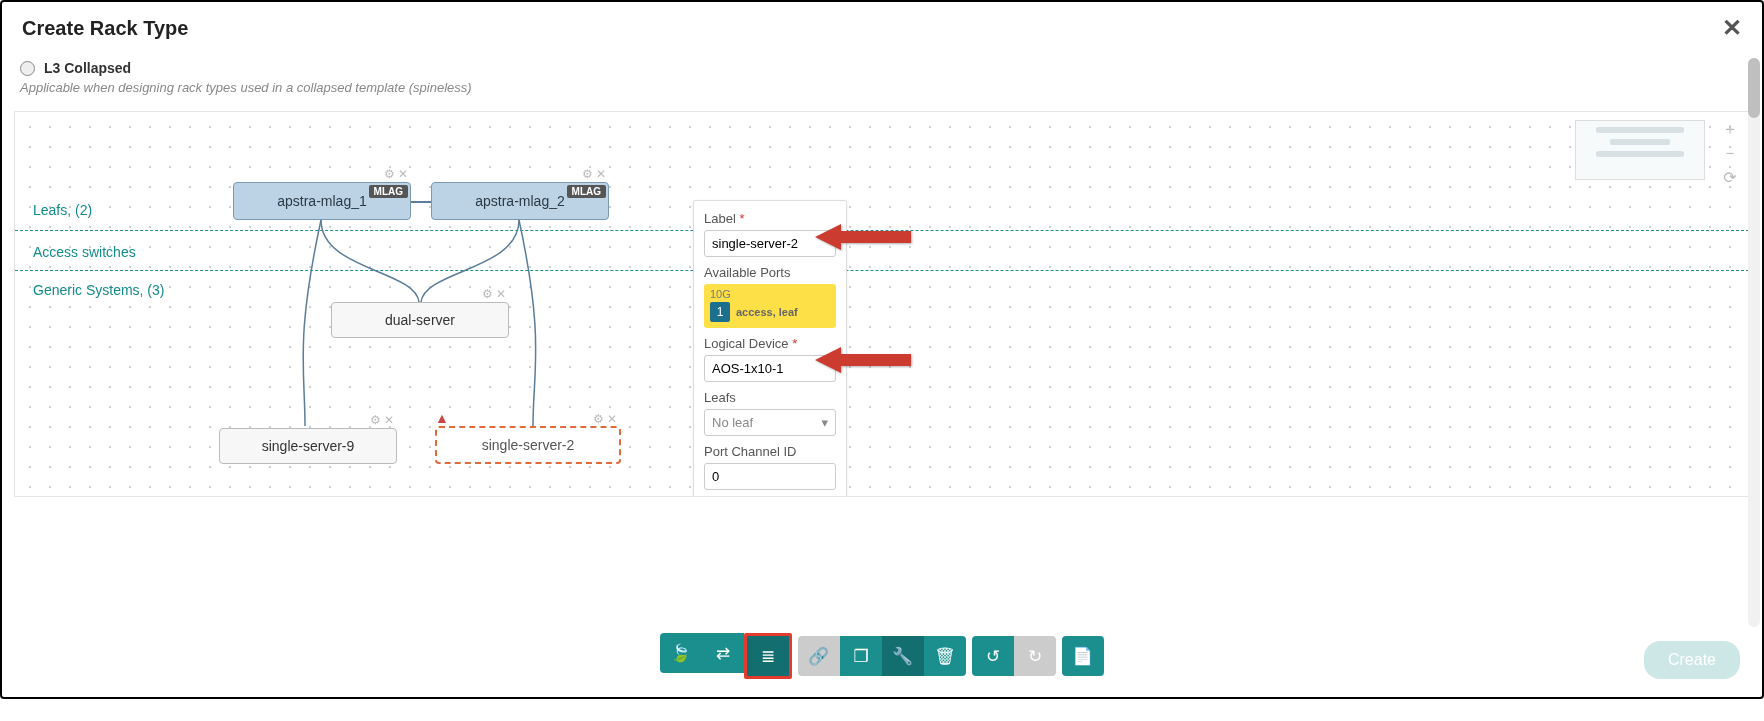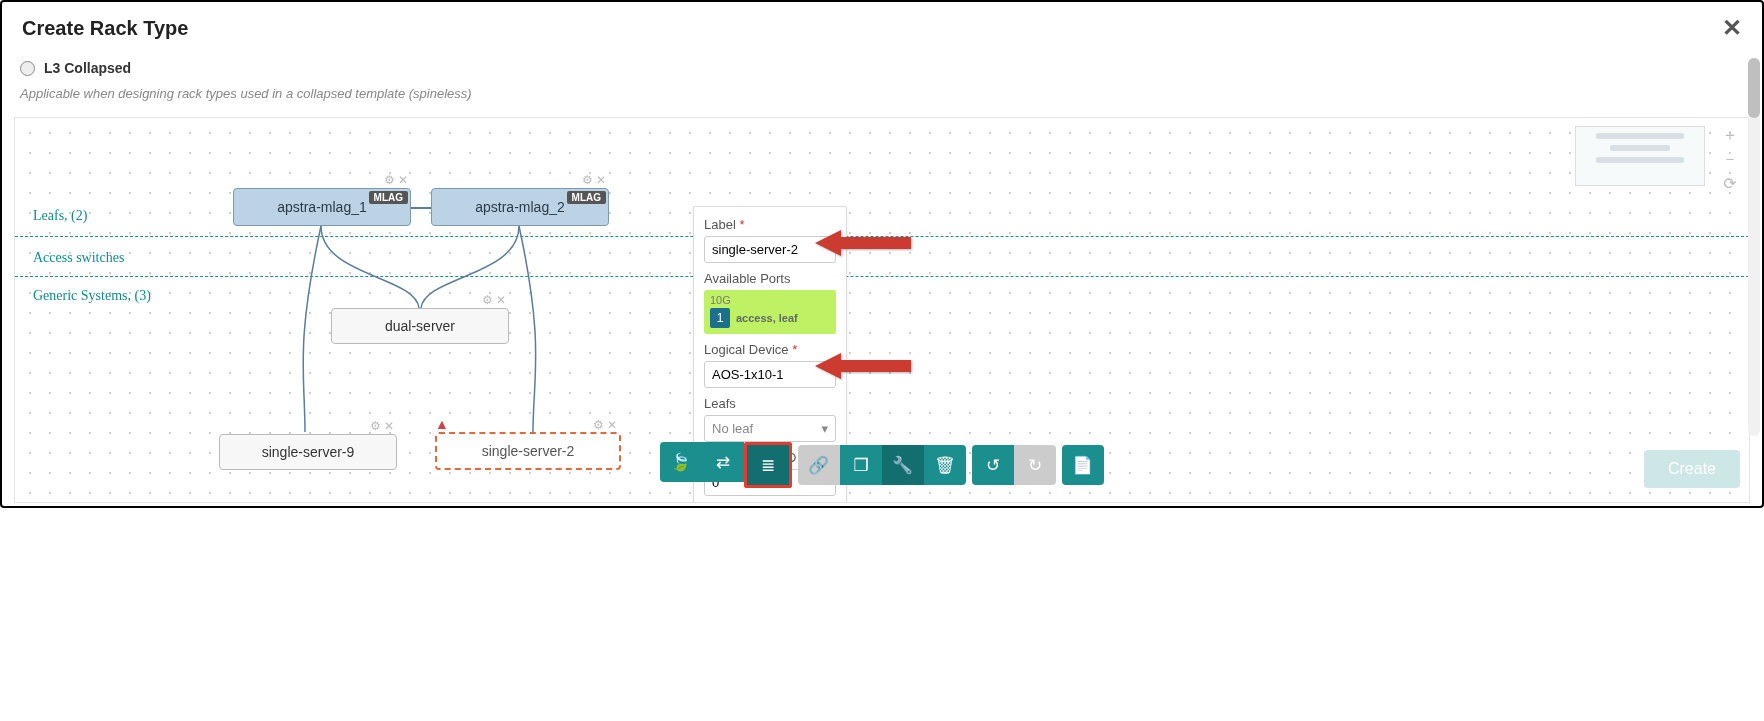--- a/index.html
+++ b/index.html
@@ -1,20 +1,20 @@
 <!DOCTYPE html>
 <html><head>
 <meta charset="utf-8">
 <style>
   * { box-sizing: border-box; }
   html, body { margin: 0; padding: 0; font-family: -apple-system, BlinkMacSystemFont, "Segoe UI", Arial, sans-serif; font-size: 14px; color: #333; }
   .modal {
     position: relative;
     width: 1764px;
-    height: 508px;
+    height: 699px;
     background: #fff;
     border: 2px solid #000;
     border-radius: 4px;
     overflow: hidden;
   }
   .header {
     padding: 12px 20px 10px 20px;
     display: flex;
     justify-content: space-between;
     align-items: center;
@@ -33,21 +33,21 @@
   .desc-input {
     width: 100%; height: 36px; border: 1px solid #ccc; border-radius: 4px;
     padding: 0 8px; background: #fff;
   }
   .right-col { flex: 1; padding-top: 8px; }
   .radio-row { display: flex; align-items: center; gap: 9px; }
   .radio-circ {
     width: 15px; height: 15px; border-radius: 50%; border: 1px solid #888; background: #eee;
   }
   .radio-label { font-weight: 600; color: #333; }
-  .radio-hint { font-style: italic; color: #888; font-size: 13px; margin-top: 10px; margin-left: 0; }
+  .radio-hint { font-style: italic; color: #888; font-size: 13px; margin-top: 4px; margin-left: 0; }
   .warning {
     margin-top: 22px;
     background: #fbeee6;
     color: #5a3a26;
     padding: 14px 18px;
     border-radius: 2px;
     font-size: 15px;
   }
 
   .canvas-wrap {
@@ -59,21 +59,21 @@
     background-size: 20px 20px;
     background-position: 5px 5px;
     overflow: hidden;
   }
   .dashed-line {
     position: absolute; left: 0; right: 0; height: 0;
     border-top: 1.5px dashed #1b8e8e;
   }
   .row-label {
     position: absolute; left: 18px;
-    color: #148a8a; font-size: 14px; font-weight: 500; font-family: Liberation Serif, serif;
+    color: #148a8a; font-size: 14px; font-weight: 500;
   }
   .node {
     position: absolute;
     border-radius: 4px;
     display: flex; align-items: center; justify-content: center;
     font-size: 14px;
     border: 1px solid #7a9ab3;
   }
   .leaf-node {
     width: 178px; height: 38px;
@@ -125,21 +125,21 @@
     font-size: 13px;
   }
   .panel label { display:block; color:#555; margin-bottom: 4px; }
   .req { color:#c33; }
   .panel input[type=text], .panel .select, .panel input[type=number] {
     width:100%; border:1px solid #ccc; border-radius:3px;
     padding: 5px 7px; font-size:13px; background:#fff;
     margin-bottom: 8px;
   }
   .ports-box {
-    background:#bef264; border-radius:3px; padding: 4px 6px 6px; margin-bottom:8px;
+    background:#fde047; border-radius:3px; padding: 4px 6px 6px; margin-bottom:8px;
   }
   .ports-sp { font-size:11px; color:#777; }
   .ports-row { display:flex; align-items:center; gap:6px; margin-top:2px; }
   .port-badge {
     background:#1d6f8e; color:#fff; width:20px; height:20px;
     display:flex;align-items:center;justify-content:center; font-size:12px; border-radius:2px;
   }
   .port-txt { font-size:11px; color:#666;font-weight:bold; }
   .select { display:flex; justify-content:space-between; align-items:center; color:#888; }
   .sel-caret { color:#888; }
@@ -165,21 +165,21 @@
   .tb-btn.first { border-radius:4px 0 0 4px; }
   .tb-btn.last  { border-radius:0 4px 4px 0; }
   .tb-btn.solo  { border-radius:4px; }
   .highlight-box {
     border: 3px solid #e43b2e; border-radius:2px; padding:0;
   }
 
   .create-btn {
     position:absolute; right:22px; bottom:18px;
     background:#cde6e6; color:#fff; border:none;
-    padding: 10px 24px; font-size:16px; border-radius:4px;
+    padding: 10px 24px; font-size:16px; border-radius:16px;
   }
   .vscroll {
     position:absolute; right:2px; top:56px; bottom:70px; width:12px;
     background:#f1f1f1; border-radius:6px;
   }
   .vthumb { position:absolute; top:0; width:12px; height:60px; background:#bfbfbf; border-radius:6px; }
 </style>
 </head>
 <body>
 

